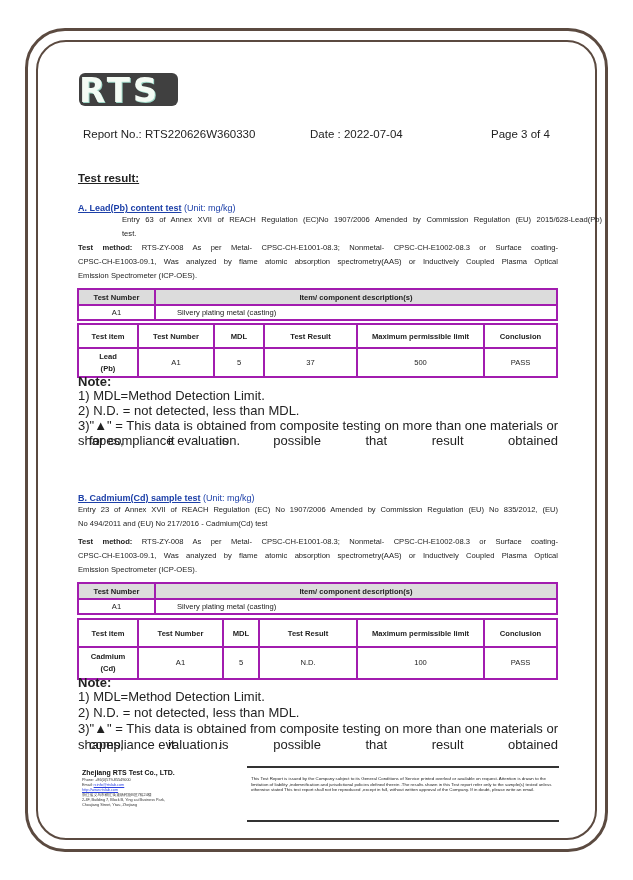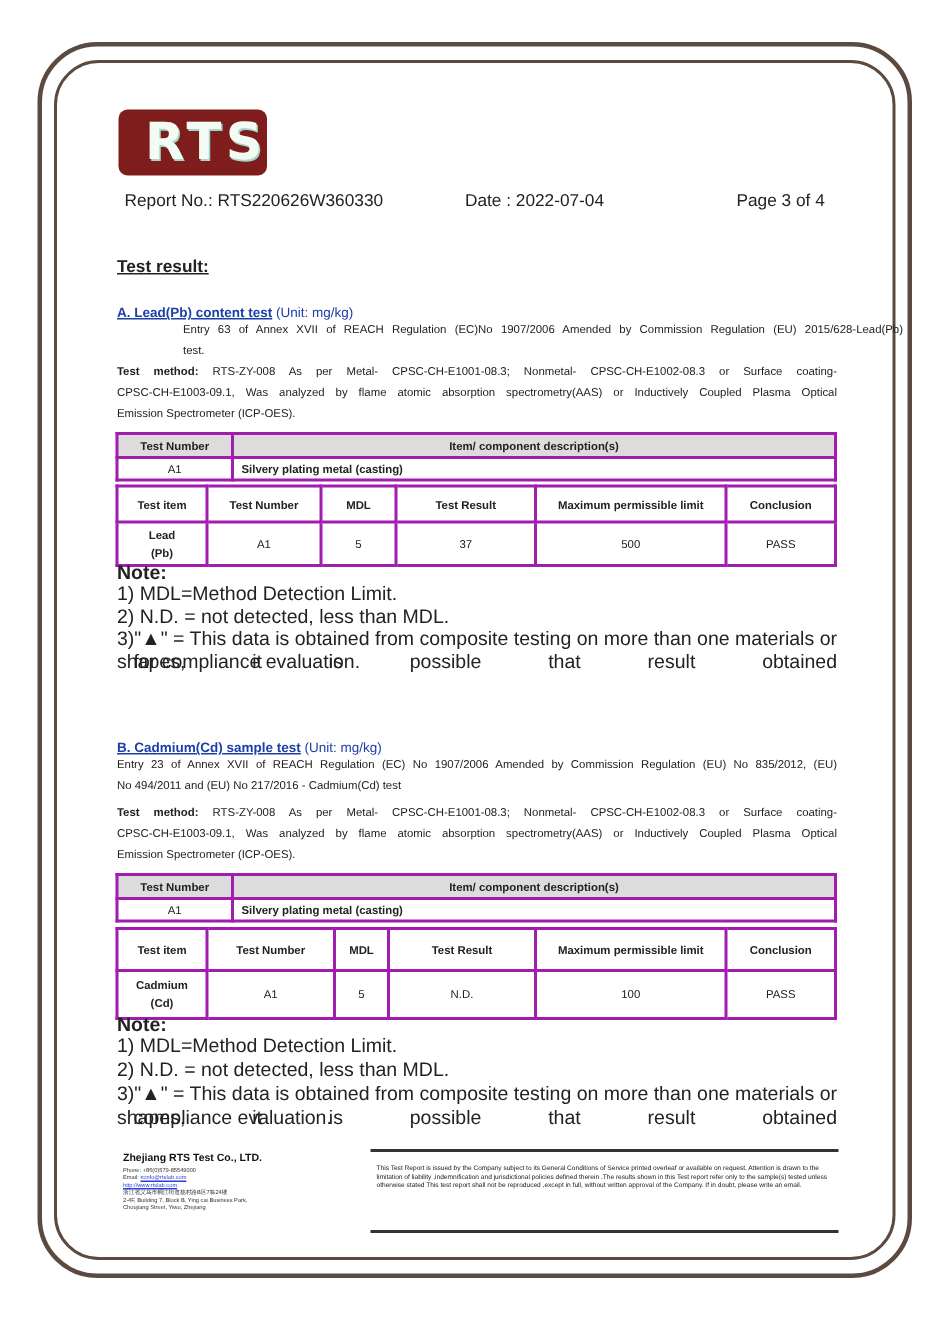--- a/index.html
+++ b/index.html
@@ -3,36 +3,36 @@
 <meta charset="utf-8">
 <style>
   html, body { margin: 0; padding: 0; background: #ffffff; }
   body { width: 633px; height: 880px; position: relative; overflow: hidden;
          font-family: "Liberation Sans", "DejaVu Sans", sans-serif; color: #1a1a1a; }
   .frame-outer { position: absolute; left: 25px; top: 28px; width: 577px; height: 818px;
                  border: 3px solid #5b4a40; border-radius: 40px; }
   .frame-inner { position: absolute; left: 36px; top: 40px; width: 557px; height: 796px;
                  border: 2px solid #5b4a40; border-radius: 30px; }
   .abs { position: absolute; }
-  .logo { left: 79px; top: 73px; width: 99px; height: 44px; background: #7f1d1d;
-          border-radius: 6px; display: flex; align-items: center; justify-content: flex-end; }
+  .logo { left: 79px; top: 73px; width: 99px; height: 33px; background: #404040;
+          border-radius: 6px; display: flex; align-items: center; justify-content: flex-start; }
   .logo span { color: #f4fbf4; font-weight: bold; font-size: 34px; letter-spacing: 3px;
                text-shadow: 1px 1px 0 #9fd8c8; line-height: 1; font-family: "DejaVu Sans", sans-serif; }
   .hdr { top: 128px; font-size: 11.5px; color: #222; }
   .test-result { left: 78px; top: 172px; font-size: 11.5px; font-weight: bold; text-decoration: underline; color: #222; }
   .sec-title { left: 78px; font-size: 9px; color: #1c3fa8; }
   .sec-title b { text-decoration: underline; }
   .para { left: 78px; width: 480px; font-size: 7.6px; line-height: 14px; color: #222; text-align: justify; }
   .para b { font-weight: bold; }
   .justify-line { display: block; text-align: justify; text-align-last: justify; }
   table { border-collapse: collapse; position: absolute; left: 77px; width: 481px; font-size: 7.6px; color: #222; }
   td, th { border: 2px solid #a21caf; padding: 0; text-align: center; vertical-align: middle; }
   .desc th { background: #dcdcdc; font-weight: bold; height: 14px; }
   .desc td { height: 13px; }
-  .desc td.left { text-align: left; padding-left: 5px; font-weight: bold; }
+  .desc td.left { text-align: left; padding-left: 21px; }
   .desc { border: 1.5px solid #333; }
   .main { border: 1.5px solid #333; }
   .main th { font-weight: bold; height: 22px; }
   .main td { height: 27px; line-height: 12px; }
   .main td.item { font-weight: bold; }
   .note { left: 78px; width: 480px; font-size: 13px; color: #222; }
   .note .line { height: 15px; line-height: 15px; }
   .note .indent { padding-left: 11px; text-align: justify; }
   .company { left: 82px; top: 769px; font-size: 7px; font-weight: bold; color: #111; }
   .company-small { left: 82px; font-size: 3.8px; line-height: 5px; color: #333; width: 90px; }

